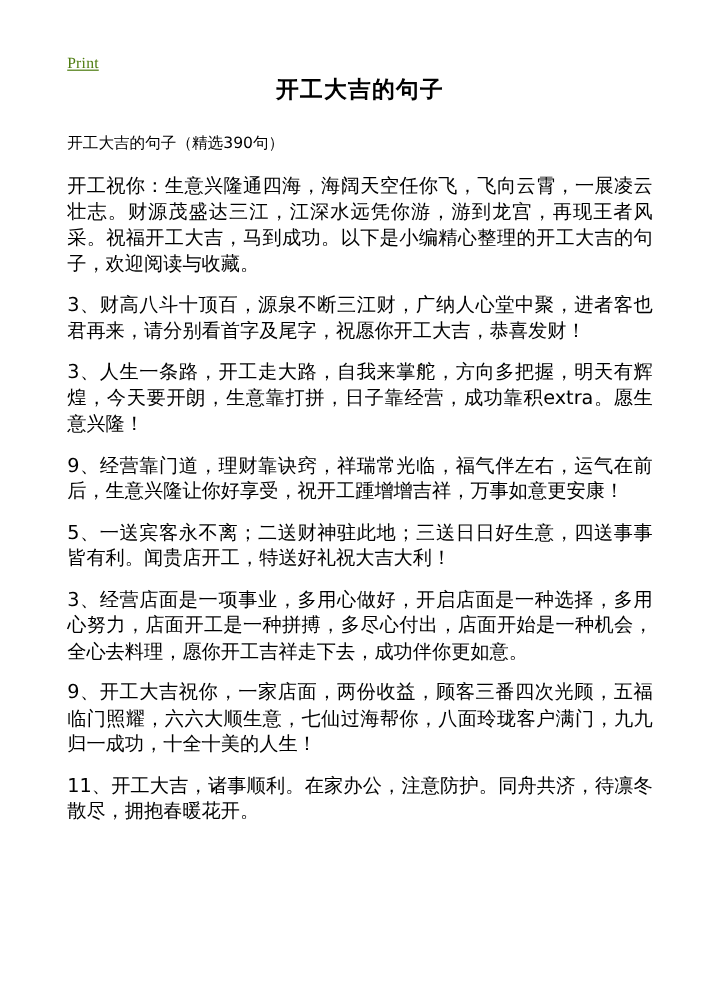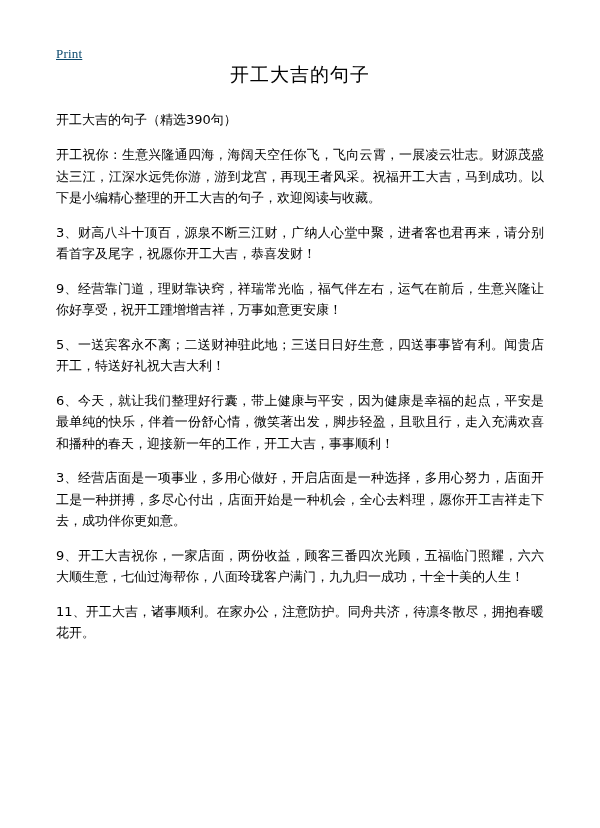--- a/index.html
+++ b/index.html
@@ -18,41 +18,41 @@
     position: relative;
     width: 600px;
     height: 828px;
     box-sizing: border-box;
     padding: 44px 56px 0 56px;
   }
   .print-link {
     font-family: "Liberation Serif", "DejaVu Serif", serif;
     font-size: 13px;
     line-height: 16px;
-    color: #0c4a6e;
+    color: #4d7c0f;
     margin: 0 0 18px 0;
     letter-spacing: 0.2px;
   }
   .doc-title {
     font-family: "DejaVu Sans", "Liberation Sans", sans-serif;
     font-size: 19px;
-    font-weight: normal;
+    font-weight: bold;
     text-align: center;
     margin: 0 0 22px 0;
     letter-spacing: 1px;
   }
   .subtitle {
     font-family: "DejaVu Sans", "Liberation Sans", sans-serif;
     font-size: 13px;
     line-height: 20px;
     margin: 0 0 14px 0;
   }
   .para {
     font-family: "DejaVu Sans", "Liberation Sans", sans-serif;
-    font-size: 13px;
+    font-size: 16px;
     line-height: 21.5px;
     margin: 0 0 13px 0;
     text-align: justify;
     text-justify: inter-ideograph;
   }
   .para:last-child {
     margin-bottom: 0;
   }
 </style>
 </head>
@@ -61,20 +61,20 @@
 <div class="page">
 
   <a href="#" class="print-link">Print</a>
 
   <h1 class="doc-title">开工大吉的句子</h1>
 
   <p class="subtitle">开工大吉的句子（精选390句）</p>
 
   <p class="para">开工祝你：生意兴隆通四海，海阔天空任你飞，飞向云霄，一展凌云壮志。财源茂盛达三江，江深水远凭你游，游到龙宫，再现王者风采。祝福开工大吉，马到成功。以下是小编精心整理的开工大吉的句子，欢迎阅读与收藏。</p>
   <p class="para">3、财高八斗十顶百，源泉不断三江财，广纳人心堂中聚，进者客也君再来，请分别看首字及尾字，祝愿你开工大吉，恭喜发财！</p>
+  <p class="para">3、人生一条路，开工走大路，自我来掌舵，方向多把握，明天有辉煌，今天要开朗，生意靠打拼，日子靠经营，成功靠积extra。愿生意兴隆！</p>
   <p class="para">9、经营靠门道，理财靠诀窍，祥瑞常光临，福气伴左右，运气在前后，生意兴隆让你好享受，祝开工踵增增吉祥，万事如意更安康！</p>
   <p class="para">5、一送宾客永不离；二送财神驻此地；三送日日好生意，四送事事皆有利。闻贵店开工，特送好礼祝大吉大利！</p>
-  <p class="para">6、今天，就让我们整理好行囊，带上健康与平安，因为健康是幸福的起点，平安是最单纯的快乐，伴着一份舒心情，微笑著出发，脚步轻盈，且歌且行，走入充满欢喜和播种的春天，迎接新一年的工作，开工大吉，事事顺利！</p>
   <p class="para">3、经营店面是一项事业，多用心做好，开启店面是一种选择，多用心努力，店面开工是一种拼搏，多尽心付出，店面开始是一种机会，全心去料理，愿你开工吉祥走下去，成功伴你更如意。</p>
   <p class="para">9、开工大吉祝你，一家店面，两份收益，顾客三番四次光顾，五福临门照耀，六六大顺生意，七仙过海帮你，八面玲珑客户满门，九九归一成功，十全十美的人生！</p>
   <p class="para">11、开工大吉，诸事顺利。在家办公，注意防护。同舟共济，待凛冬散尽，拥抱春暖花开。</p>
 
 </div>
 
 </body></html>

